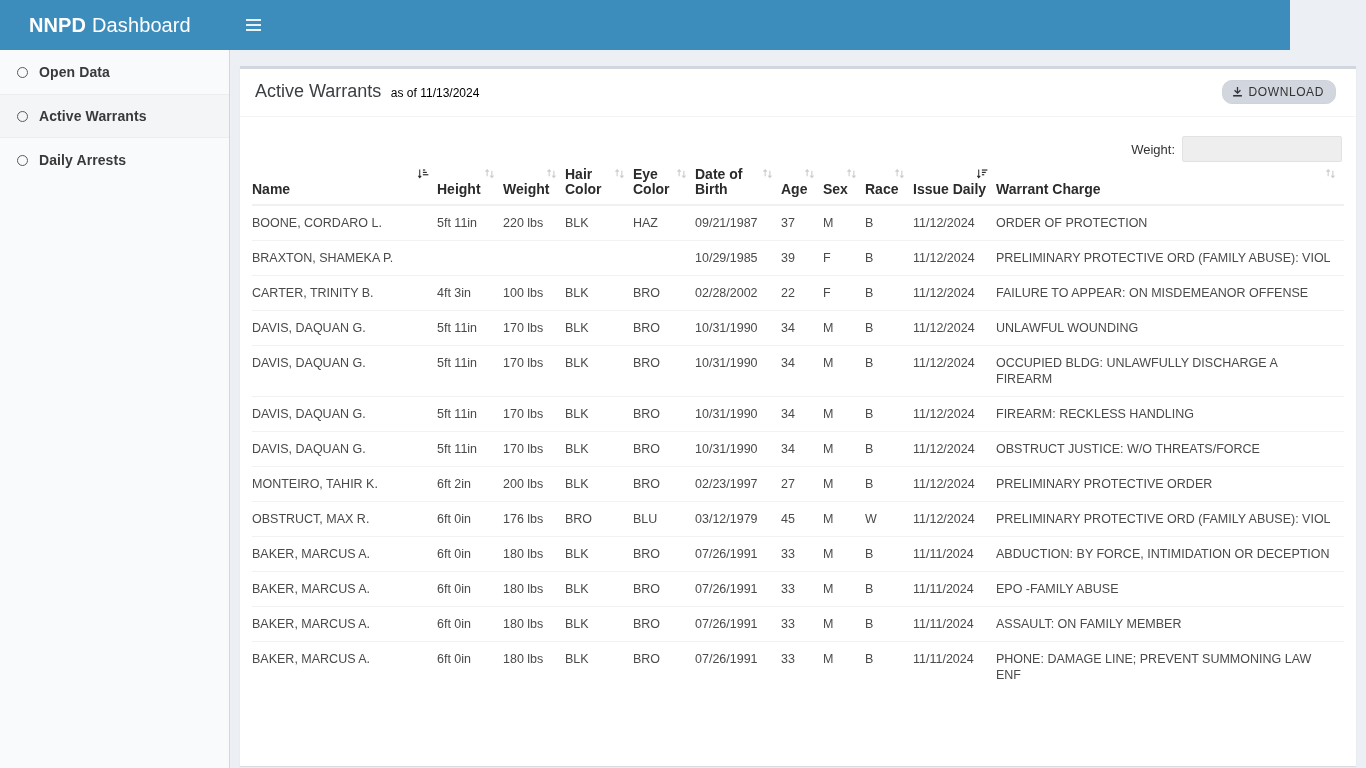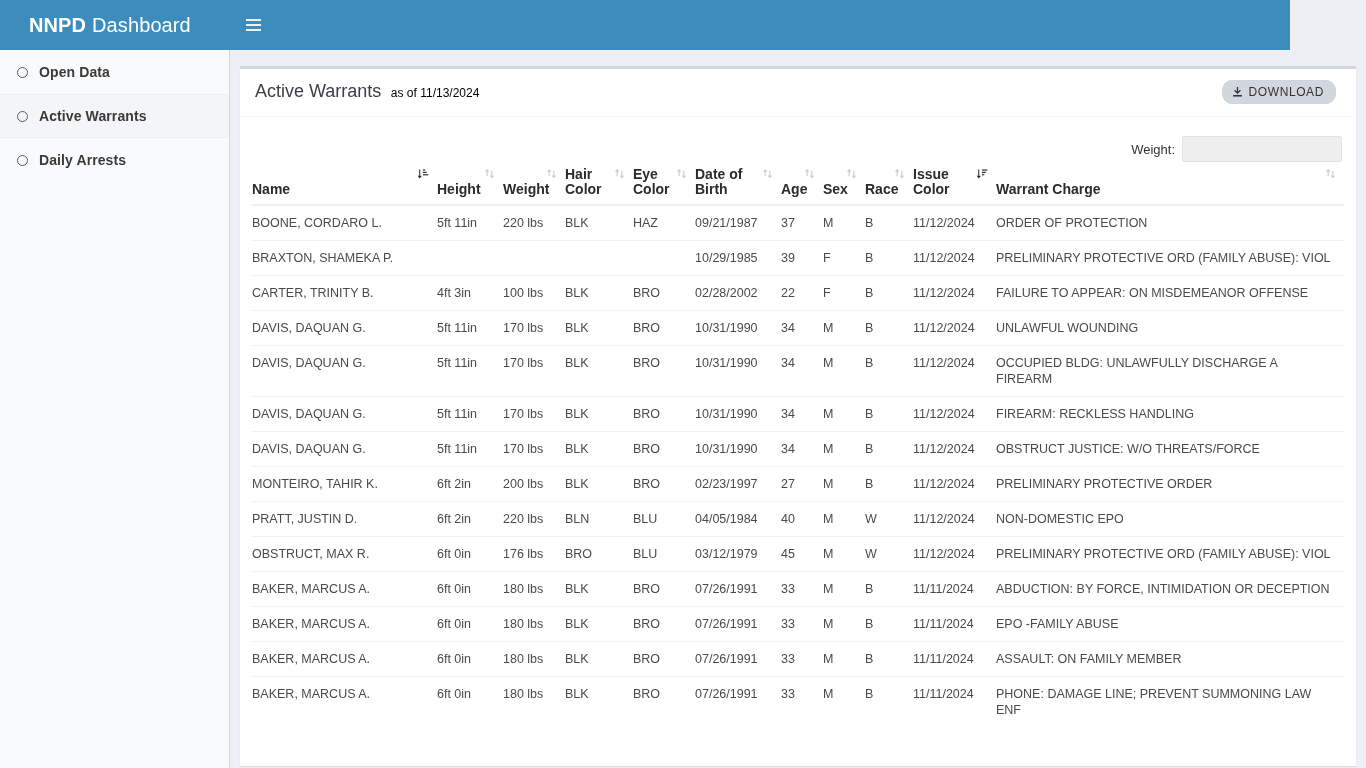--- a/index.html
+++ b/index.html
@@ -368,21 +368,21 @@
                 <span class="sort-ic">
                   <svg width="11" height="12" viewBox="0 0 14 14">
                       <g fill="none" stroke="#c9cbcf" stroke-width="1.4">
                         <path d="M4 10 L4 2 M1.9 3.9 L4 1.7 L6.1 3.9"></path>
                         <path d="M10 3 L10 11 M7.9 9.1 L10 11.3 L12.1 9.1"></path>
                       </g>
                     </svg>
                 </span>
               </th>
               <th class="c-issue">
-                <span>Issue Color</span>
+                <span>Issue Daily</span>
                 <span class="sort-ic">
                   <svg width="11" height="12" viewBox="0 0 14 14">
                       <g fill="#2b2b2b">
                         <path d="M2.2 1.2 L2.2 11.2 M0.3 9.3 L2.2 11.6 L4.1 9.3" stroke="#2b2b2b" stroke-width="1.3" fill="none"></path>
                         <rect x="6.2" y="1.2" width="7" height="1.5"></rect>
                         <rect x="6.2" y="4.2" width="5" height="1.5"></rect>
                         <rect x="6.2" y="7.2" width="3" height="1.5"></rect>
                       </g>
                     </svg>
                 </span>
@@ -499,33 +499,20 @@
                 <td class="c-hair">BLK</td>
                 <td class="c-eye">BRO</td>
                 <td class="c-dob">02/23/1997</td>
                 <td class="c-age">27</td>
                 <td class="c-sex">M</td>
                 <td class="c-race">B</td>
                 <td class="c-issue">11/12/2024</td>
                 <td class="c-charge">PRELIMINARY PROTECTIVE ORDER</td>
               </tr>
               <tr>
-                <td class="c-name">PRATT, JUSTIN D.</td>
-                <td class="c-height">6ft 2in</td>
-                <td class="c-weight">220 lbs</td>
-                <td class="c-hair">BLN</td>
-                <td class="c-eye">BLU</td>
-                <td class="c-dob">04/05/1984</td>
-                <td class="c-age">40</td>
-                <td class="c-sex">M</td>
-                <td class="c-race">W</td>
-                <td class="c-issue">11/12/2024</td>
-                <td class="c-charge">NON-DOMESTIC EPO</td>
-              </tr>
-              <tr>
                 <td class="c-name">OBSTRUCT, MAX R.</td>
                 <td class="c-height">6ft 0in</td>
                 <td class="c-weight">176 lbs</td>
                 <td class="c-hair">BRO</td>
                 <td class="c-eye">BLU</td>
                 <td class="c-dob">03/12/1979</td>
                 <td class="c-age">45</td>
                 <td class="c-sex">M</td>
                 <td class="c-race">W</td>
                 <td class="c-issue">11/12/2024</td>

